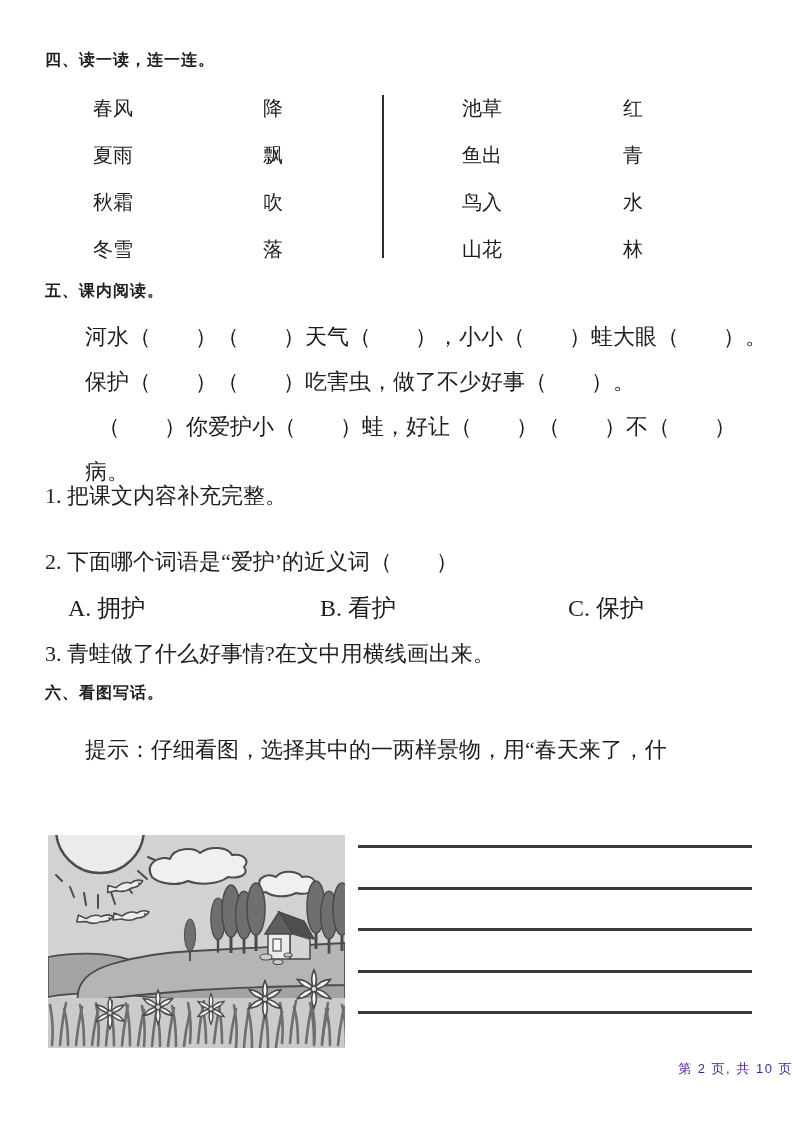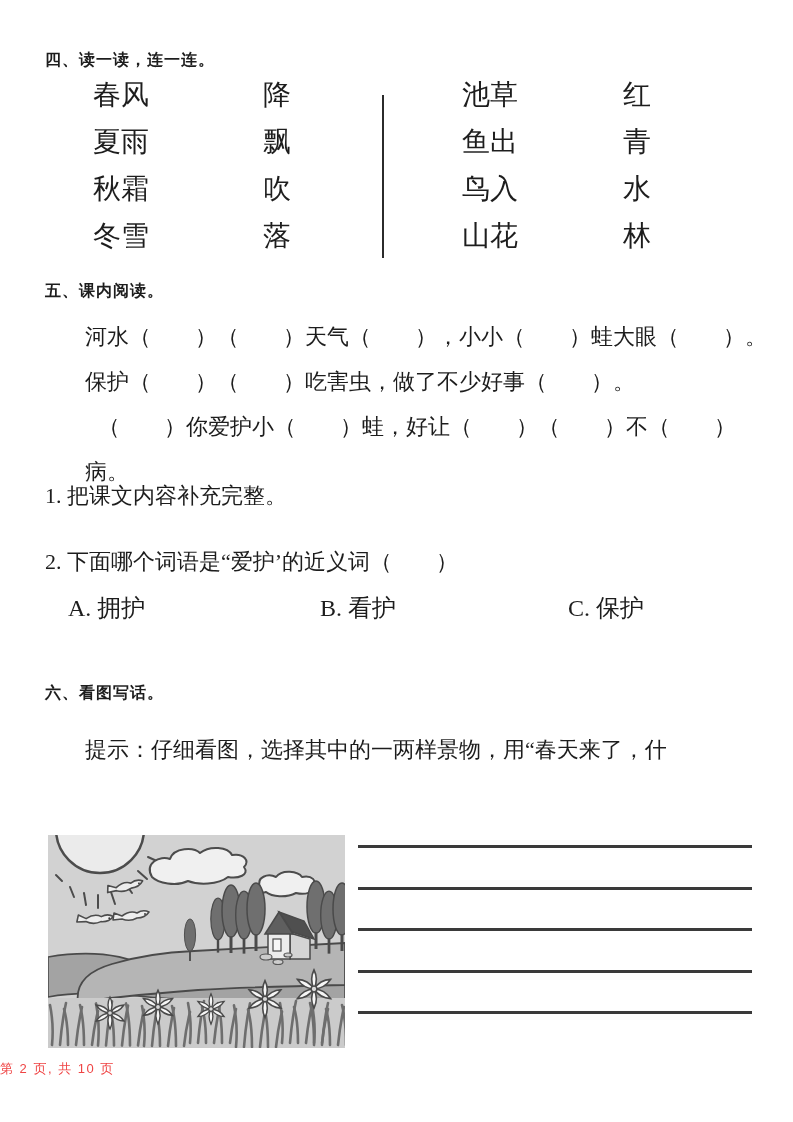--- a/index.html
+++ b/index.html
@@ -20,22 +20,22 @@
     white-space:pre;
   }
   .body-text{
     position:absolute;
     font-size:22px;
     white-space:pre;
     line-height:30px;
   }
   .match-col{
     position:absolute;
-    top:71px;
-    font-size:28px;
+    top:85px;
+    font-size:20px;
   }
   .match-col .match-item{
     height:47px;
     line-height:47px;
     white-space:pre;
   }
   .match-divider{
     position:absolute;
     left:382px;top:95px;
     width:2px;height:163px;
@@ -59,25 +59,25 @@
     width:394px;
     display:flex;flex-direction:column;gap:38.5px;
   }
   .writing-line{
     width:100%;height:3px;
     background:#3a3a3a;
   }
   .footer{
     position:absolute;
     left:0;top:1060px;width:793px;
-    text-align:left;
+    text-align:right;
     font-family:"Liberation Sans", sans-serif;
     font-size:13px;
     letter-spacing:1.5px;
-    color:#ef4444;
+    color:#4c1d95;
     white-space:pre;
   }
 </style>
 </head>
 <body>
 
 <div class="page">
 
   <div class="heading" style="left:45px;top:50px;">四、读一读，连一连。</div>
 
@@ -118,20 +118,21 @@
 
   <div class="body-text" style="left:45px;top:481px;">1. 把课文内容补充完整。</div>
   <div class="body-text" style="left:45px;top:547px;">2. 下面哪个词语是“爱护’的近义词（　　）</div>
 
   <div>
     <div class="option" style="left:68px;">A. 拥护</div>
     <div class="option" style="left:320px;">B. 看护</div>
     <div class="option" style="left:568px;">C. 保护</div>
   </div>
 
+  <div class="body-text" style="left:45px;top:639px;">3. 青蛙做了什么好事情?在文中用横线画出来。</div>
 
   <div class="heading" style="left:45px;top:683px;">六、看图写话。</div>
   <div class="body-text" style="left:85px;top:735px;">提示：仔细看图，选择其中的一两样景物，用“春天来了，什</div>
 
   <svg class="illustration" viewBox="0 0 297 213" xmlns="http://www.w3.org/2000/svg">
     <defs>
       <g id="tree">
         <line x1="0" y1="18" x2="0" y2="42" stroke="#4a4a4a" stroke-width="3"></line>
         <ellipse cx="0" cy="0" rx="9" ry="26" fill="#6f6f6f" stroke="#4a4a4a" stroke-width="1.5"></ellipse>
       </g>

